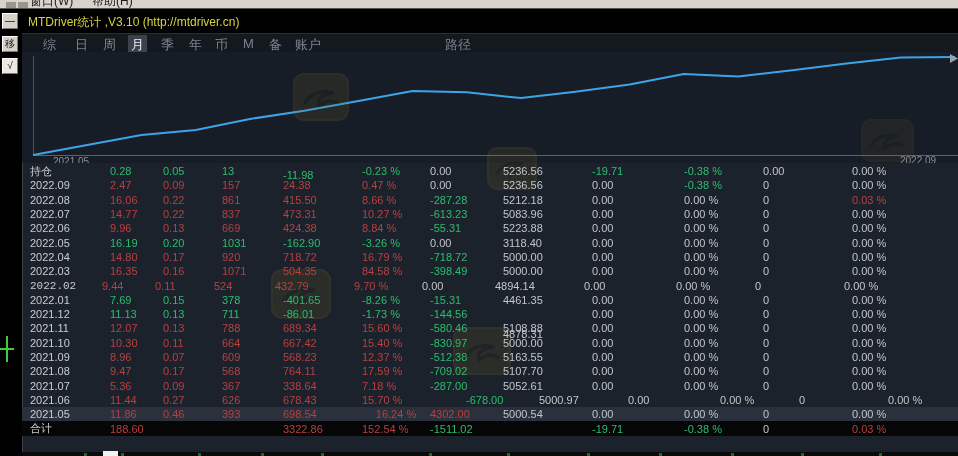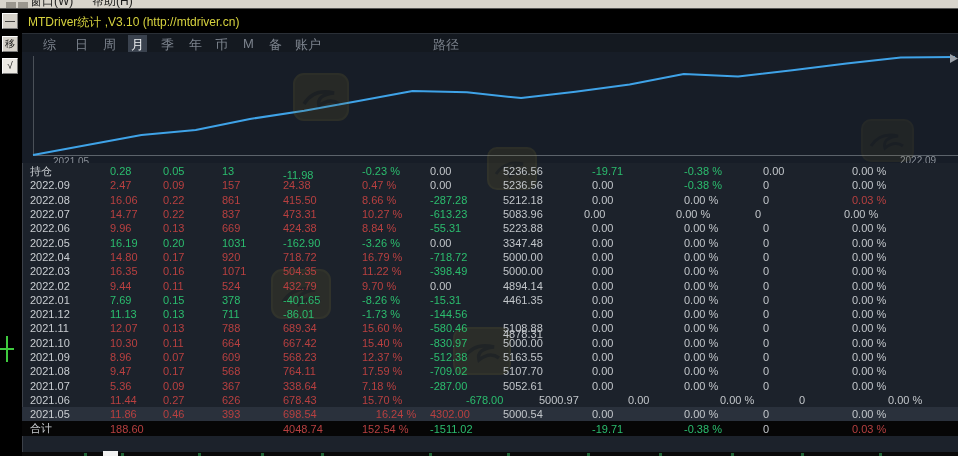--- a/index.html
+++ b/index.html
@@ -60,21 +60,21 @@
 <div class="railbtn" style="left:2px;top:58px;background:#ece9e3;">√</div>
 
 <div class="abs ch-h"></div>
 <div class="abs ch-v"></div>
 
 <div class="abs title">MTDriver统计 ,V3.10 (http://mtdriver.cn)</div>
 
 <div class="abs panel"></div>
 
 <div class="abs toolbar" id="toolbar">
-  <span class="tab" style="left:408px">路径</span>
+  <span class="tab" style="left:420px">路径</span>
 <span class="tab" style="left: 18px;">综</span>
     <span class="tab" style="left: 50px;">日</span>
     <span class="tab" style="left: 78px;">周</span>
     <span class="tab active" style="left: 106px;">月</span>
     <span class="tab" style="left: 136px;">季</span>
     <span class="tab" style="left: 164px;">年</span>
     <span class="tab" style="left: 190px;">币</span>
     <span class="tab" style="left: 218px;">M</span>
     <span class="tab" style="left: 244px;">备</span>
     <span class="tab" style="left: 270px;">账户</span>
@@ -166,21 +166,21 @@
       <div class="cell c-r" style="width: 106px;">0.03 %</div>
     </div>
     <div class="trow ">
       <div class="cell label" style="width: 88px;">2022.07</div>
       <div class="cell c-r" style="width: 53px;">14.77</div>
       <div class="cell c-r" style="width: 59px;">0.22</div>
       <div class="cell c-r" style="width: 61px;">837</div>
       <div class="cell c-r" style="width: 79px;">473.31</div>
       <div class="cell c-r" style="width: 68px;">10.27 %</div>
       <div class="cell c-g" style="width: 73px;">-613.23</div>
-      <div class="cell c-w" style="width: 81px;">5083.96</div>
+      <div class="cell c-w" style="width: 89px;">5083.96</div>
       <div class="cell c-w" style="width: 92px;">0.00</div>
       <div class="cell c-w" style="width: 79px;">0.00 %</div>
       <div class="cell c-w" style="width: 89px;">0</div>
       <div class="cell c-w" style="width: 106px;">0.00 %</div>
     </div>
     <div class="trow ">
       <div class="cell label" style="width: 88px;">2022.06</div>
       <div class="cell c-r" style="width: 53px;">9.96</div>
       <div class="cell c-r" style="width: 59px;">0.13</div>
       <div class="cell c-r" style="width: 61px;">669</div>
@@ -194,21 +194,21 @@
       <div class="cell c-w" style="width: 106px;">0.00 %</div>
     </div>
     <div class="trow ">
       <div class="cell label" style="width: 88px;">2022.05</div>
       <div class="cell c-g" style="width: 53px;">16.19</div>
       <div class="cell c-g" style="width: 59px;">0.20</div>
       <div class="cell c-g" style="width: 61px;">1031</div>
       <div class="cell c-g" style="width: 79px;">-162.90</div>
       <div class="cell c-g" style="width: 68px;">-3.26 %</div>
       <div class="cell c-w" style="width: 73px;">0.00</div>
-      <div class="cell c-w" style="width: 89px;">3347.48</div>
+      <div class="cell c-w" style="width: 89px;">3118.40</div>
       <div class="cell c-w" style="width: 92px;">0.00</div>
       <div class="cell c-w" style="width: 79px;">0.00 %</div>
       <div class="cell c-w" style="width: 89px;">0</div>
       <div class="cell c-w" style="width: 106px;">0.00 %</div>
     </div>
     <div class="trow ">
       <div class="cell label" style="width: 88px;">2022.04</div>
       <div class="cell c-r" style="width: 53px;">14.80</div>
       <div class="cell c-r" style="width: 59px;">0.17</div>
       <div class="cell c-r" style="width: 61px;">920</div>
@@ -220,30 +220,30 @@
       <div class="cell c-w" style="width: 79px;">0.00 %</div>
       <div class="cell c-w" style="width: 89px;">0</div>
       <div class="cell c-w" style="width: 106px;">0.00 %</div>
     </div>
     <div class="trow ">
       <div class="cell label" style="width: 88px;">2022.03</div>
       <div class="cell c-r" style="width: 53px;">16.35</div>
       <div class="cell c-r" style="width: 59px;">0.16</div>
       <div class="cell c-r" style="width: 61px;">1071</div>
       <div class="cell c-r" style="width: 79px;">504.35</div>
-      <div class="cell c-r" style="width: 68px;">11.22 %</div>
+      <div class="cell c-r" style="width: 68px;">84.58 %</div>
       <div class="cell c-g" style="width: 73px;">-398.49</div>
       <div class="cell c-w" style="width: 89px;">5000.00</div>
       <div class="cell c-w" style="width: 92px;">0.00</div>
       <div class="cell c-w" style="width: 79px;">0.00 %</div>
       <div class="cell c-w" style="width: 89px;">0</div>
       <div class="cell c-w" style="width: 106px;">0.00 %</div>
     </div>
     <div class="trow ">
-      <div class="cell label" style="width: 88px;">2022.02</div>
+      <div class="cell label" style="width: 80px; font-family: Liberation Mono, monospace;">2022.02</div>
       <div class="cell c-r" style="width: 53px;">9.44</div>
       <div class="cell c-r" style="width: 59px;">0.11</div>
       <div class="cell c-r" style="width: 61px;">524</div>
       <div class="cell c-r" style="width: 79px;">432.79</div>
       <div class="cell c-r" style="width: 68px;">9.70 %</div>
       <div class="cell c-w" style="width: 73px;">0.00</div>
       <div class="cell c-w" style="width: 89px;">4894.14</div>
       <div class="cell c-w" style="width: 92px;">0.00</div>
       <div class="cell c-w" style="width: 79px;">0.00 %</div>
       <div class="cell c-w" style="width: 89px;">0</div>
@@ -373,21 +373,21 @@
       <div class="cell c-w" style="width: 92px;">0.00</div>
       <div class="cell c-w" style="width: 79px;">0.00 %</div>
       <div class="cell c-w" style="width: 89px;">0</div>
       <div class="cell c-w" style="width: 106px;">0.00 %</div>
     </div>
     <div class="trow total">
       <div class="cell label" style="width: 88px;">合计</div>
       <div class="cell c-r" style="width: 53px;">188.60</div>
       <div class="cell c-w" style="width: 59px;"></div>
       <div class="cell c-w" style="width: 61px;"></div>
-      <div class="cell c-r" style="width: 79px;">4048.74</div>
+      <div class="cell c-r" style="width: 79px;">3322.86</div>
       <div class="cell c-r" style="width: 68px;">152.54 %</div>
       <div class="cell c-g" style="width: 73px;">-1511.02</div>
       <div class="cell c-w" style="width: 89px;"></div>
       <div class="cell c-g" style="width: 92px;">-19.71</div>
       <div class="cell c-g" style="width: 79px;">-0.38 %</div>
       <div class="cell c-w" style="width: 89px;">0</div>
       <div class="cell c-r" style="width: 106px;">0.03 %</div>
     </div>
   </div>
 

